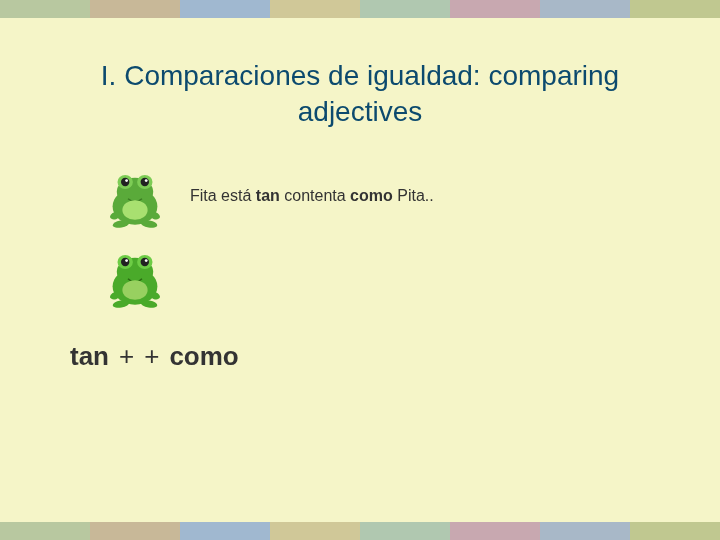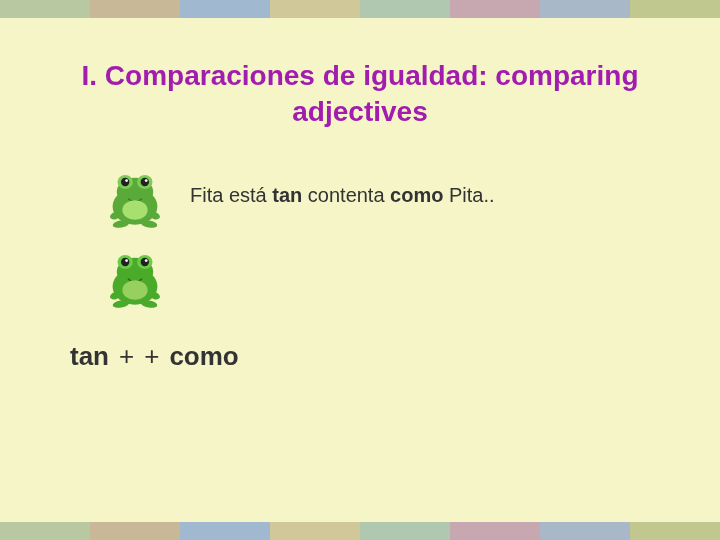--- a/index.html
+++ b/index.html
@@ -45,36 +45,36 @@
       right: 0;
       bottom: 18px;
       padding: 40px 60px 30px 60px;
       display: flex;
       flex-direction: column;
       gap: 20px;
     }
 
     .title {
       font-size: 28px;
-      font-weight: bold;
-      color: #a21caf;
+      font-weight: normal;
+      color: #0c4a6e;
       text-align: center;
       line-height: 1.3;
       margin-bottom: 10px;
     }
 
     .example-section {
       display: flex;
       align-items: center;
       gap: 20px;
       margin-left: 40px;
     }
 
     .example-sentence {
-      font-size: 20px;
+      font-size: 16px;
       color: #333;
     }
 
     .example-sentence .normal {
       font-weight: normal;
     }
 
     .example-sentence .bold {
       font-weight: bold;
     }

